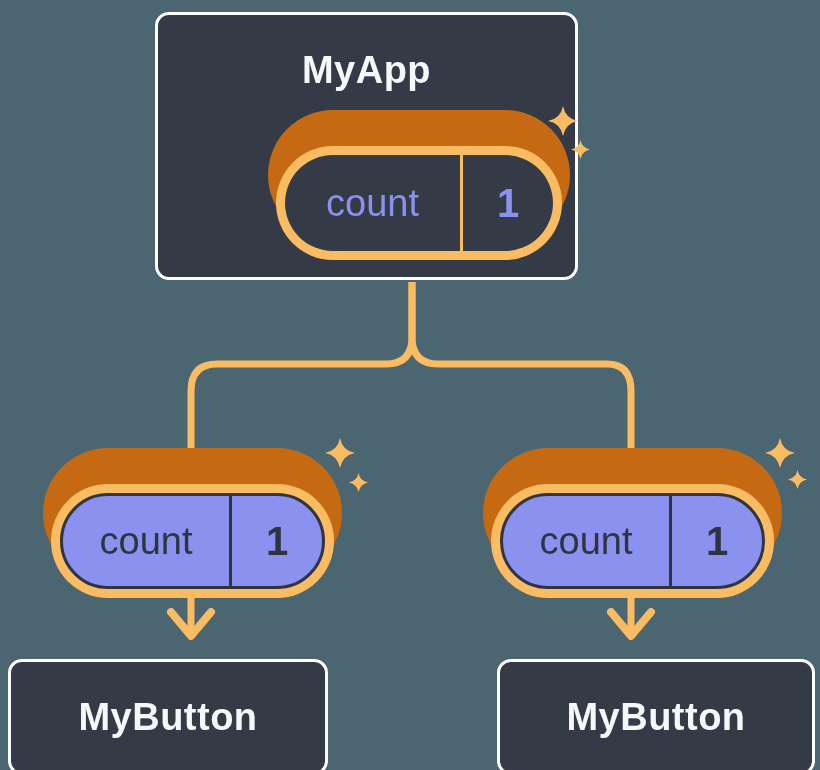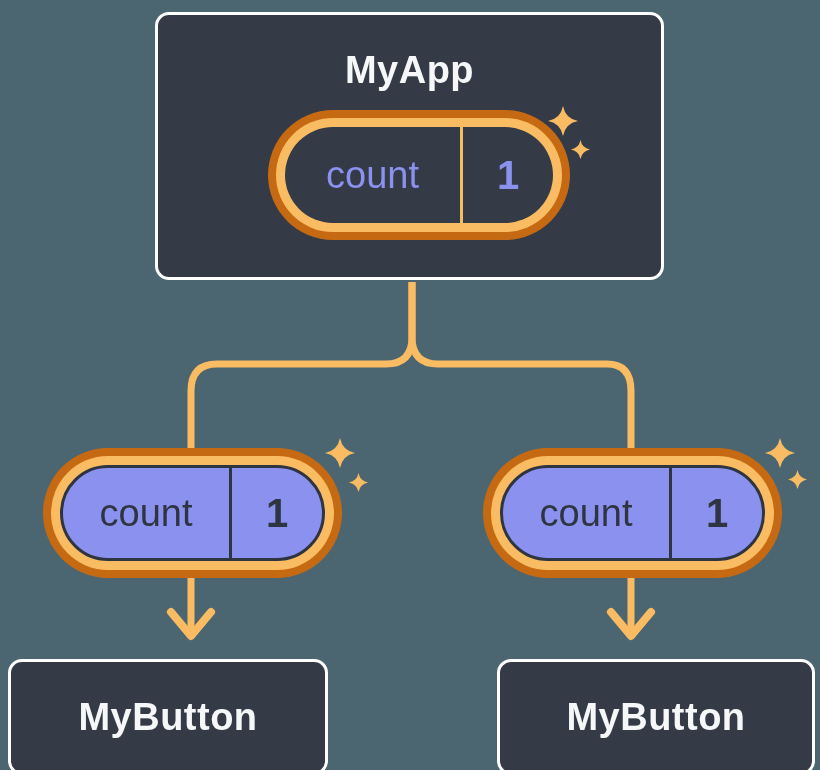--- a/index.html
+++ b/index.html
@@ -63,20 +63,21 @@
     box-sizing:border-box;
     z-index:3;
   }
   .pill-mid{
     background:var(--ring-inner);
     border-radius:999px;
     padding:9px;
     box-sizing:border-box;
     width:100%;
     height:100%;
+    margin-top:28px;
   }
   .pill-inner{
     border-radius:999px;
     width:100%;
     height:100%;
     box-sizing:border-box;
     display:flex;
     align-items:stretch;
     overflow:hidden;
   }
@@ -119,21 +120,21 @@
 
 <div class="canvas">
 
   <svg class="connector-svg" width="820" height="770" viewBox="0 0 820 770">
     <path d="M412 282 L412 337 Q412 364 386 364 L217 364 Q191 364 191 391 L191 632" fill="none" stroke="#FABC62" stroke-width="7"></path>
     <path d="M412 282 L412 337 Q412 364 438 364 L607 364 Q631 364 631 391 L631 632" fill="none" stroke="#FABC62" stroke-width="7"></path>
     <path d="M171 612 L191 636 L211 612" fill="none" stroke="#FABC62" stroke-width="8" stroke-linecap="round" stroke-linejoin="round"></path>
     <path d="M611 612 L631 636 L651 612" fill="none" stroke="#FABC62" stroke-width="8" stroke-linecap="round" stroke-linejoin="round"></path>
   </svg>
 
-  <div class="node" style="left:155px; top:12px; width:509px; height:268px;">
+  <div class="node" style="left:155px; top:12px; width:423px; height:268px;">
     <div class="node-title" style="top:36px;">MyApp</div>
     <div class="pill dark" style="left:110px; top:95px; width:302px; height:130px;">
       <div class="pill-mid">
         <div class="pill-inner">
           <div class="pill-label">count</div>
           <div class="pill-divider"></div>
           <div class="pill-value">1</div>
         </div>
       </div>
     </div>

